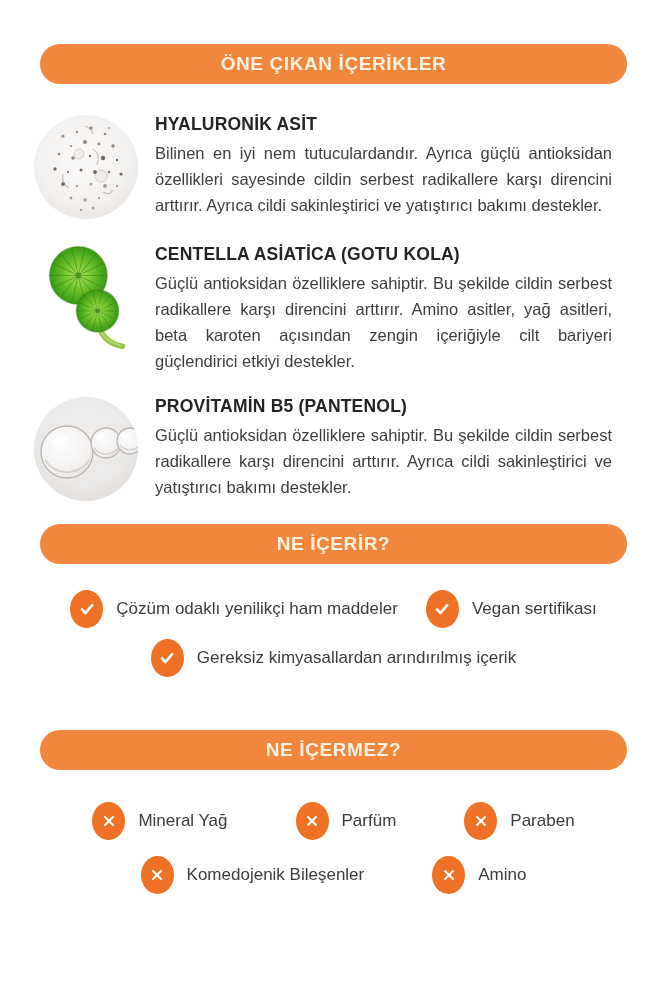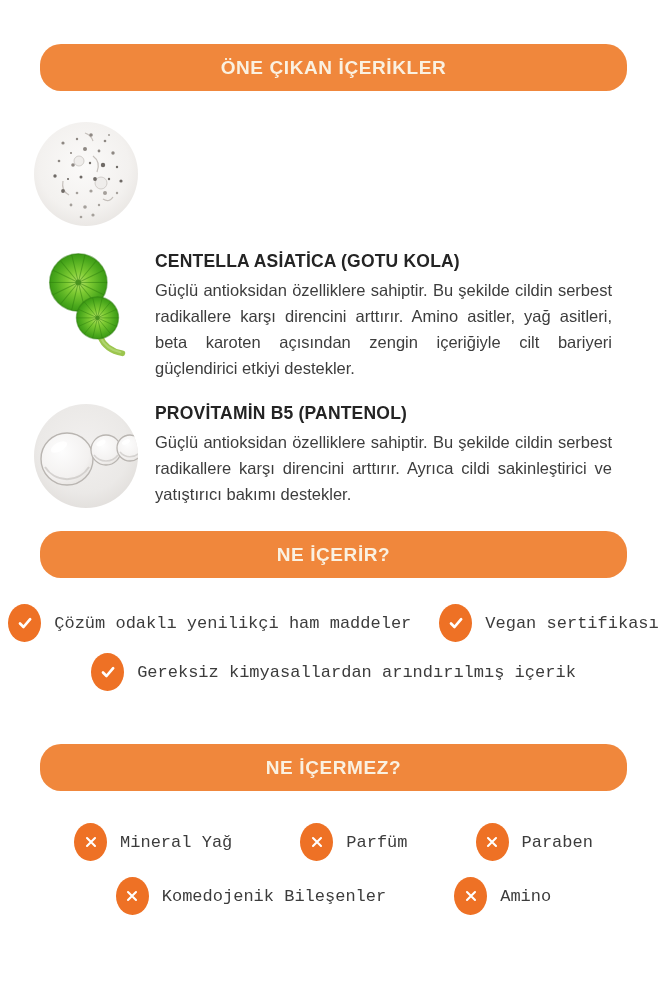--- a/index.html
+++ b/index.html
@@ -4,21 +4,21 @@
 <style>
   html,body { margin:0; padding:0; }
   body {
     width:667px; height:1000px; background:#ffffff;
     font-family:"Liberation Sans","DejaVu Sans",sans-serif;
     overflow:hidden;
   }
   .page { padding-top:44px; }
 
   .pill {
-    margin:0 40px; height:47px; border-radius:21px;
+    margin:0 40px; height:40px; border-radius:21px;
     background:#F0873C; color:#FAF1E1;
     display:flex; align-items:center; justify-content:center;
     font-size:19px; font-weight:700; letter-spacing:0.6px;
   }
   .pill.first { margin-bottom:28px; }
   .pill.mid   { margin-top:16px; }
   .pill.last  { margin-top:42px; }
 
   .ing-row {
     display:flex; align-items:flex-start; gap:16px;
@@ -33,21 +33,21 @@
   }
   .ing-body {
     margin:0; font-size:16.5px; line-height:26px;
     color:#3d3d3d; text-align:justify;
   }
 
   .rows { margin-top:26px; }
   .rows.x-rows { margin-top:32px; }
   .irow {
     display:flex; justify-content:center; align-items:flex-end;
-    gap:28px; margin-bottom:11px;font-family:Liberation Mono, monospace;
+    gap:28px; margin-bottom:11px;
   }
   .x-rows .irow { gap:68px; margin-bottom:16px; }
   .iitem { display:flex; align-items:center; gap:13px; }
   .iitem .label { font-size:17px; color:#3c3c3c; white-space:nowrap; }
   .badge {
     width:33px; height:38px; border-radius:50%;
     background:#EE7125; flex:0 0 auto;
     display:flex; align-items:center; justify-content:center;
   }
   .badge svg { width:20px; height:20px; display:block; }
@@ -116,20 +116,24 @@
               <circle cx="38" cy="86" r="1.4"></circle>
                 <circle cx="52" cy="88" r="1.8"></circle>
               <circle cx="66" cy="86" r="1.2"></circle>
                 <circle cx="48" cy="98" r="1.3"></circle>
               <circle cx="60" cy="96" r="1.6"></circle>
                 <circle cx="76" cy="16" r="1.1"></circle>
             </g>
           </g>
         </svg>
       </div>
+      <div class="ing-text">
+        <h3 class="ing-heading">HYALURONİK ASİT</h3>
+        <p class="ing-body">Bilinen en iyi nem tutuculardandır. Ayrıca güçlü antioksidan özellikleri sayesinde cildin serbest radikallere karşı direncini arttırır. Ayrıca cildi sakinleştirici ve yatıştırıcı bakımı destekler.</p>
+      </div>
     </div>
 
     <div class="ing-row">
       <div class="thumb">
         <svg viewBox="0 0 110 115" width="106" height="110">
           <defs>
             <radialGradient id="leafG" cx="50%" cy="50%" r="55%">
               <stop offset="0%" stop-color="#b9e368"></stop>
               <stop offset="35%" stop-color="#7ecb33"></stop>
               <stop offset="75%" stop-color="#4aa81c"></stop>

